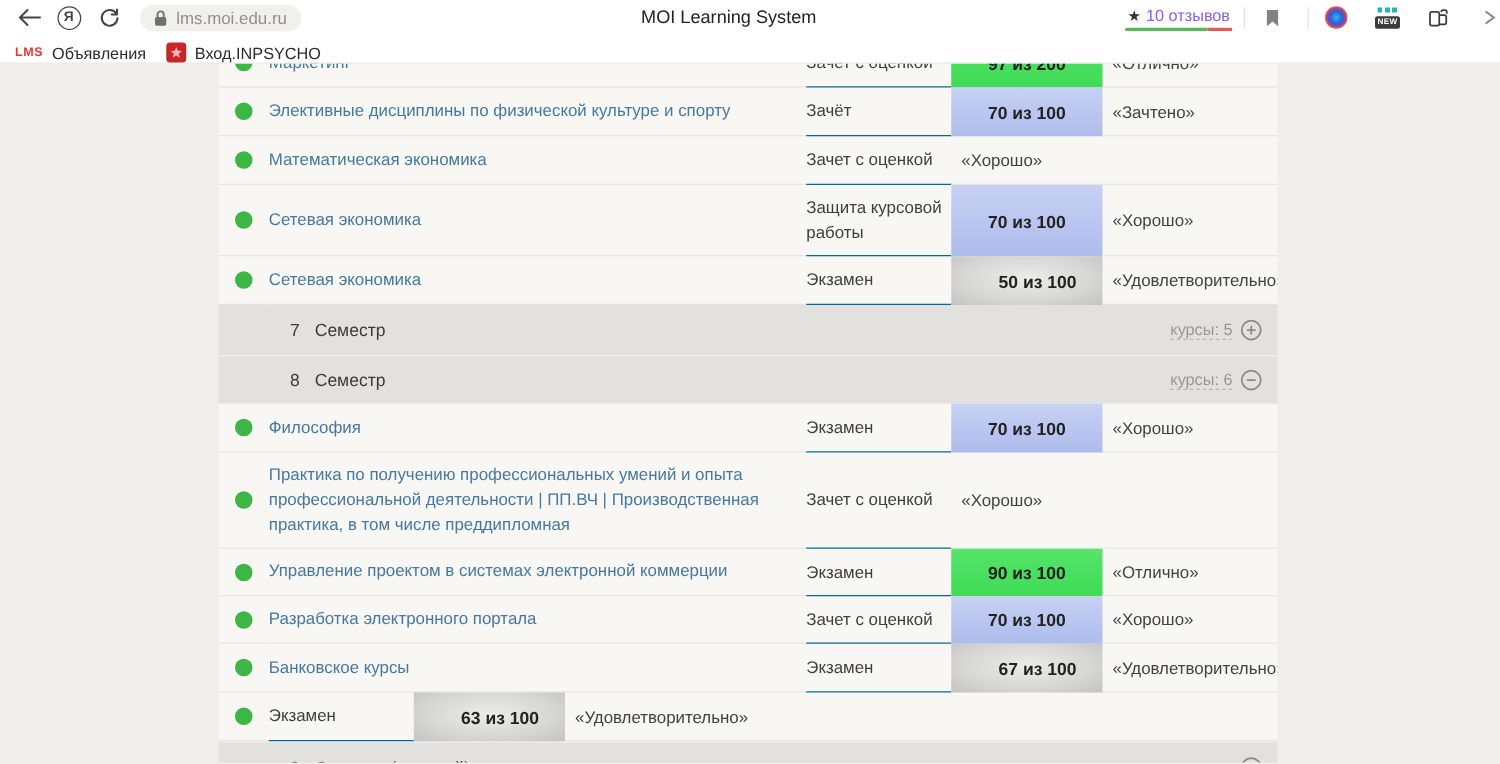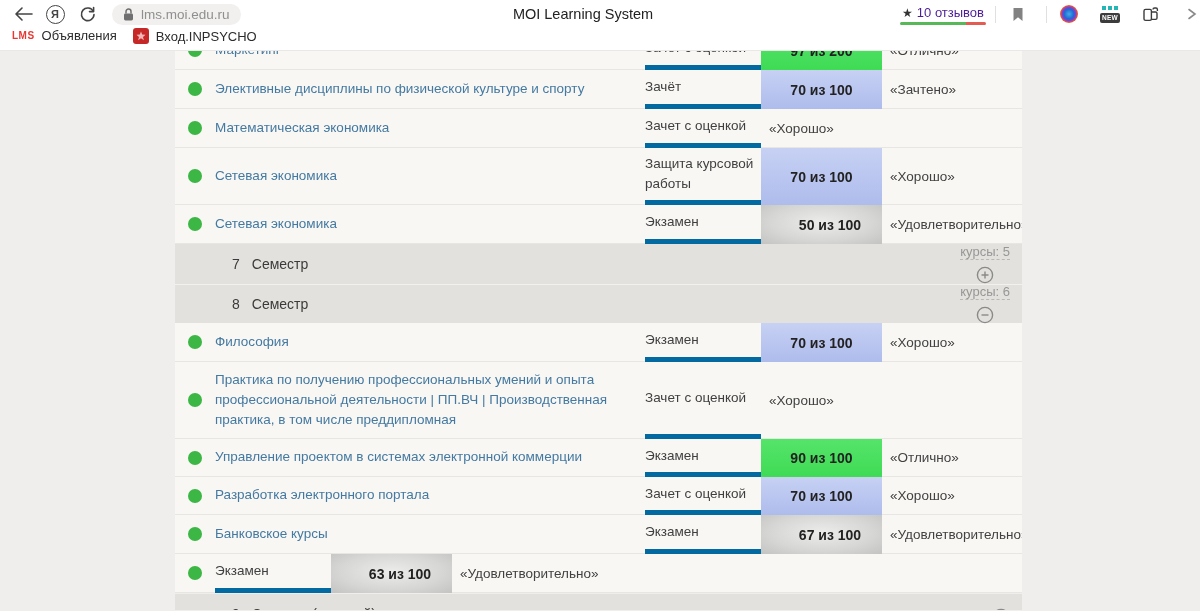--- a/index.html
+++ b/index.html
@@ -16,38 +16,38 @@
     font-size:11px; font-weight:bold; color:#444; }
   .url-pill { height:21px; background:#f1f0ee; border-radius:11px; display:flex;
     align-items:center; padding:0 11px; gap:7px; margin-left:6px; flex:0 0 auto; }
   .url-text { color:#8f8f8f; font-size:13.5px; }
   .tab-title { position:absolute; left:583px; transform:translateX(-50%);
     font-size:14.5px; color:#222; white-space:nowrap; }
   .bar-right { position:absolute; right:0; top:0; height:28px; display:flex;
     align-items:center; gap:9px; padding-right:2px; background:#fff; }
   .reviews { position:relative; display:flex; align-items:center; gap:4px; padding:2px 2px 5px 2px; }
   .star-glyph { font-family:"DejaVu Sans","Liberation Sans",sans-serif; font-size:12px; color:#333; }
-  .reviews-label { font-size:13px; color:#4c1d95; }
+  .reviews-label { font-size:13px; color:#8b5cf6; }
   .rating-bar { position:absolute; left:0; right:0; bottom:0; height:3px; border-radius:2px;
     overflow:hidden; display:flex; }
   .rating-green { width:77%; background:#57b857; }
   .rating-red { flex:1; background:#e25c52; }
   .vsep { width:1px; height:17px; background:#e0e0e0; }
   .ext-circle { width:18px; height:18px; border-radius:50%;
     background:radial-gradient(circle at 50% 50%, #4aa8e8 0%, #1c6bd0 38%, #7a3fd8 52%, #f05a28 68%, #f5a623 100%); }
   .new-badge { width:20px; height:17px; position:relative; }
   .new-badge .dashes { position:absolute; top:0; left:2px; right:2px; height:4px;
     background:repeating-linear-gradient(90deg,#25b5b5 0 4px, transparent 4px 6px); }
   .new-badge .label { position:absolute; bottom:0; left:0; right:0; height:10px;
     background:#3c3c3c; border-radius:2px; color:#fff; font-size:6.5px; font-weight:bold;
     display:flex; align-items:center; justify-content:center; letter-spacing:.3px; }
   .chevron-cut { margin-right:-7px; }
 
   
-  .bookmarks-bar { height:23px; background:#fff; display:flex; align-items:flex-start;
+  .bookmarks-bar { height:23px; background:#fff; display:flex; align-items:flex-end;
     padding:0 8px; gap:8px; border-bottom:1px solid #e9e8e6; }
   .bm-item { display:flex; align-items:center; gap:7px; cursor:pointer; padding:0 4px; }
   .bm-lms { color:#e53935; font-weight:bold; font-size:10px; letter-spacing:.5px; }
   .bm-label { font-size:13px; color:#2b2b2b; }
   .bm-emblem { width:16px; height:16px; background:#c62828; border-radius:3px;
     display:flex; align-items:center; justify-content:center; }
 
   
   .page { height:559px; background:#efeeec; overflow:hidden; }
   .grades-table { width:847px; margin-left:175px; margin-top:-20px; }
@@ -55,36 +55,36 @@
   .row { display:flex; align-items:stretch; }
   .course-row { background:#f8f7f4; }
   .cell-dot { width:40px; display:flex; align-items:center; justify-content:center;
     border-bottom:1px solid #e7e6e2; flex:0 0 auto; }
   .dot { width:14px; height:14px; border-radius:50%; background:#3cb644; }
   .cell-course { width:430px; display:flex; align-items:center;
     border-bottom:1px solid #e7e6e2; flex:0 0 auto; overflow:hidden; }
   .cell-course a { color:#4479a1; font-size:13.5px; line-height:1.5; text-decoration:none;
     max-width:400px; cursor:pointer; }
   .cell-exam { width:116px; display:flex; align-items:center; font-size:13.5px; color:#3f3f3f;
-    line-height:1.45; border-bottom:5px solid #0369a1; flex:0 0 auto; overflow:hidden; }
+    line-height:1.45; border-bottom:1px solid #0369a1; flex:0 0 auto; overflow:hidden; }
   .cell-score { width:121px; display:flex; align-items:center; justify-content:center;
     font-size:14px; font-weight:600; color:#222; flex:0 0 auto; }
   .score-green  { background:linear-gradient(180deg,#55e46a 0%,#3fdb55 100%); }
   .score-blue   { background:linear-gradient(180deg,#c7d1f4 0%,#aebcec 100%); }
   .score-yellow { background:linear-gradient(180deg,#f4ea44 0%,#ecdf1e 100%); }
   .score-gray   { background:radial-gradient(ellipse at 50% 45%, #ececea 0%, #d6d6d4 60%, #c3c3c1 100%);padding-left:17px; }
   .cell-grade { flex:1; display:flex; align-items:center; padding-left:8px;
     font-size:13.5px; color:#424242; border-bottom:1px solid #e7e6e2; overflow:hidden; }
 
   .section-row { background:#e2e1dd; height:39px; display:flex; align-items:center;
     padding-left:57px; padding-right:12px; cursor:pointer; }
   .section-row + .section-row { border-top:1px solid #f2f1ee; }
   .sec-num { font-size:14px; color:#3a3a3a; margin-right:12px; }
   .sec-name { font-size:14px; color:#3a3a3a; }
-  .sec-right { margin-left:auto; display:flex; align-items:center; gap:6px;flex-direction:column; }
+  .sec-right { margin-left:auto; display:flex; align-items:center; gap:6px; }
   .courses-link { font-size:13px; color:#979797; border-bottom:1px dashed #b8b8b8;
     text-decoration:none; cursor:pointer; }
   .toggle-icon { display:flex; align-items:center; cursor:pointer; }
 
   .h39{height:39px} .h40{height:40px} .h38{height:38px} .h57{height:57px} .h77{height:77px}
 </style>
 </head>
 <body>
 
 <div class="browser-bar">

